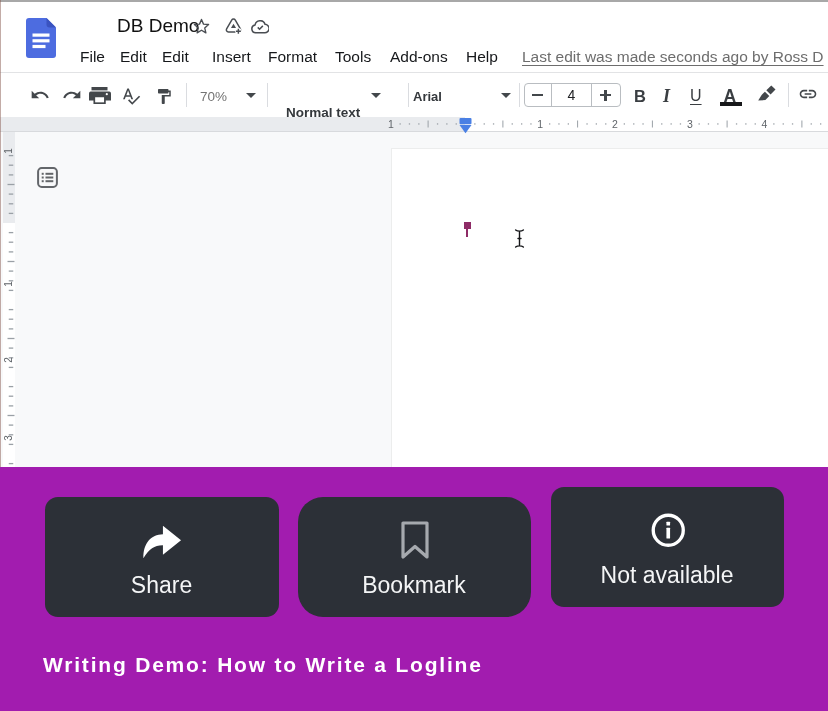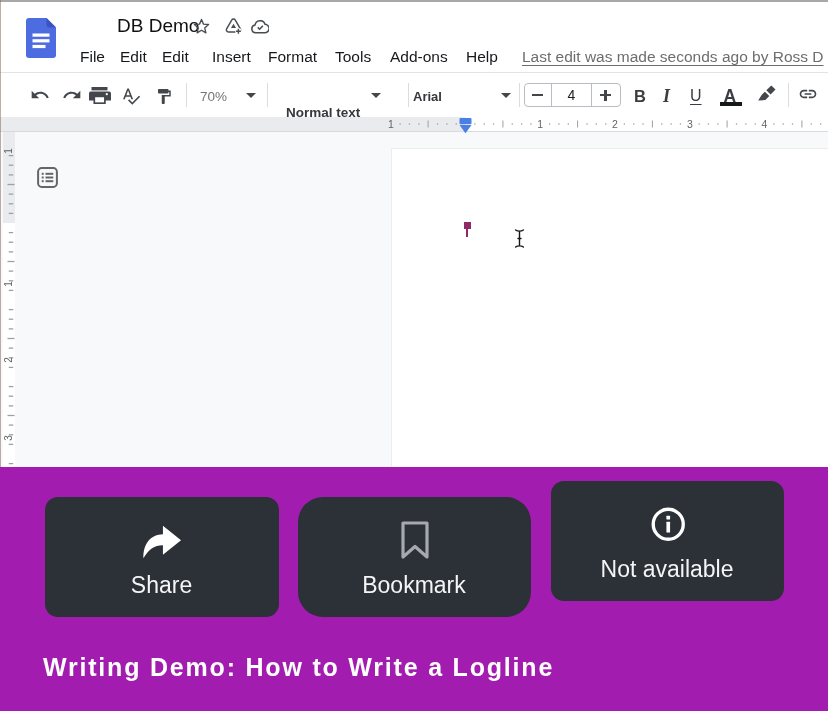--- a/index.html
+++ b/index.html
@@ -257,23 +257,23 @@
     <div class="abs" style="left:0;top:74.5px;width:233px;text-align:center;font-size:23px;color:#f4f5f6;">Share</div>
   </div>
 
   <div class="abs" style="left:297.5px;top:30px;width:233.5px;height:119.5px;background:#2c3037;border-radius:25px;">
     <svg class="abs" style="left:103px;top:24px;" width="28" height="38" viewBox="0 0 28 38">
       <path d="M2 2 H26 V36 L14 25.5 L2 36 Z" fill="none" stroke="#a6a9ae" stroke-width="3.2" stroke-linejoin="round"></path>
     </svg>
     <div class="abs" style="left:0;top:74.5px;width:233px;text-align:center;font-size:23px;color:#f4f5f6;">Bookmark</div>
   </div>
 
-  <div class="abs" style="left:550.5px;top:14px;width:233.5px;height:119.5px;background:#2c3037;border-radius:13px;">
+  <div class="abs" style="left:550.5px;top:20px;width:233.5px;height:119.5px;background:#2c3037;border-radius:13px;">
     <svg class="abs" style="left:100px;top:26px;" width="34.5" height="34.5" viewBox="0 0 34 34">
       <circle cx="17" cy="17" r="14.8" fill="none" stroke="#fff" stroke-width="3.3"></circle>
       <rect x="15.2" y="8.5" width="3.6" height="3.8" rx="0.5" fill="#fff"></rect>
       <rect x="15.2" y="14.6" width="3.6" height="10.5" rx="0.5" fill="#fff"></rect>
     </svg>
     <div class="abs" style="left:0;top:74.5px;width:233px;text-align:center;font-size:23px;color:#f4f5f6;">Not available</div>
   </div>
 
-  <div class="abs" style="left:43px;top:185.5px;font-size:25px;font-weight:bold;color:#fff;letter-spacing:1.8px;">Writing Demo: How to Write a Logline</div>
+  <div class="abs" style="left:43px;top:185.5px;font-size:21px;font-weight:bold;color:#fff;letter-spacing:1.8px;">Writing Demo: How to Write a Logline</div>
 </div>
 
 </body></html>

